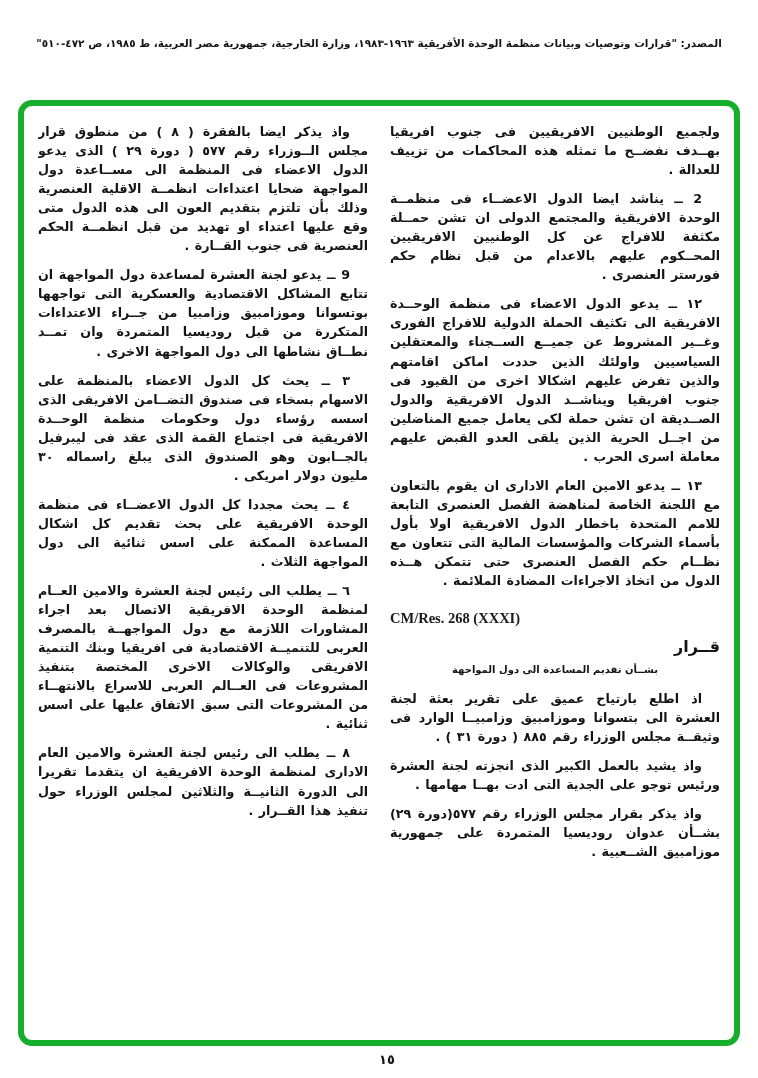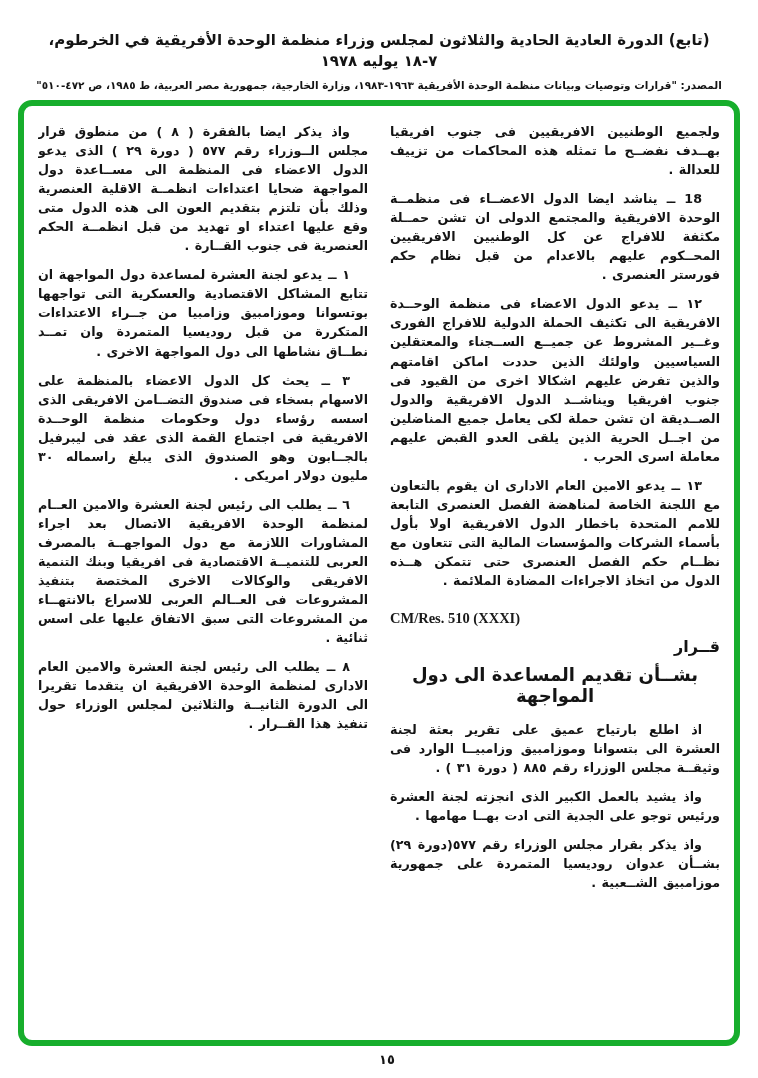--- a/index.html
+++ b/index.html
@@ -21,54 +21,54 @@
   .para{
     font-size:12.7px;line-height:1.5;text-align:justify;font-weight:bold;
     text-indent:18px;word-spacing:1px;
   }
   .para.cont{text-indent:0;}
   .latin-ref{
     direction:ltr;text-align:left;font-family:"Liberation Serif",serif;
     font-size:14.5px;font-weight:bold;margin:20px 0 8px 0;color:#1a1a1a;
   }
   .h-qarar{font-size:16px;font-weight:bold;margin:10px 0 8px 0;}
-  .h-sub{text-align:center;font-size:18px;font-weight:bold;margin:0 0 14px 0;}
+  .h-sub{text-align:center;font-size:10px;font-weight:bold;margin:0 0 14px 0;}
   .page-number{
     position:absolute;top:1052px;left:16px;right:0;text-align:center;
     font-size:13px;font-weight:bold;direction:rtl;
   }
 </style>
 </head>
 <body>
 
 <div class="header">
-  <div class="header-title">(تابع) الدورة العادية الحادية والثلاثون لمجلس وزراء منظمة الوحدة الأفريقية في الخرطوم، ٧-١٨ يوليه ١٩٧٨</div>
   <div class="header-source">المصدر: "قرارات وتوصيات وبيانات منظمة الوحدة الأفريقية ١٩٦٣-١٩٨٣، وزارة الخارجية، جمهورية مصر العربية، ط ١٩٨٥، ص ٤٧٢-٥١٠"</div>
 </div>
 
 <div class="doc-frame">
   <div class="columns">
 
     <div class="col">
       <div class="block para cont">ولجميع الوطنيين الافريقيين فى جنوب افريقيا بهــدف نفضــح ما تمثله هذه المحاكمات من تزييف للعدالة .</div>
-      <div class="block para">18 ــ يناشد ايضا الدول الاعضــاء فى منظمــة الوحدة الافريقية والمجتمع الدولى ان تشن حمــلة مكثفة للافراج عن كل الوطنيين الافريقيين المحــكوم عليهم بالاعدام من قبل نظام حكم فورستر العنصرى .</div>
+      <div class="block para">2 ــ يناشد ايضا الدول الاعضــاء فى منظمــة الوحدة الافريقية والمجتمع الدولى ان تشن حمــلة مكثفة للافراج عن كل الوطنيين الافريقيين المحــكوم عليهم بالاعدام من قبل نظام حكم فورستر العنصرى .</div>
       <div class="block para">١٢ ــ يدعو الدول الاعضاء فى منظمة الوحــدة الافريقية الى تكثيف الحملة الدولية للافراج الفورى وغــير المشروط عن جميــع الســجناء والمعتقلين السياسيين واولئك الذين حددت اماكن اقامتهم والذين تفرض عليهم اشكالا اخرى من القيود فى جنوب افريقيا ويناشــد الدول الافريقية والدول الصــديقة ان تشن حملة لكى يعامل جميع المناضلين من اجــل الحرية الذين يلقى العدو القبض عليهم معاملة اسرى الحرب .</div>
       <div class="block para">١٣ ــ يدعو الامين العام الادارى ان يقوم بالتعاون مع اللجنة الخاصة لمناهضة الفصل العنصرى التابعة للامم المتحدة باخطار الدول الافريقية اولا بأول بأسماء الشركات والمؤسسات المالية التى تتعاون مع نظــام حكم الفصل العنصرى حتى تتمكن هــذه الدول من اتخاذ الاجراءات المضادة الملائمة .</div>
-      <div class="block latin-ref">CM/Res. 510 (XXXI)</div>
+      <div class="block latin-ref">CM/Res. 268 (XXXI)</div>
       <div class="block h-qarar">قــرار</div>
       <div class="block h-sub">بشــأن تقديم المساعدة الى دول المواجهة</div>
       <div class="block para">اذ اطلع بارتياح عميق على تقرير بعثة لجنة العشرة الى بتسوانا وموزامبيق وزامبيــا الوارد فى وثيقــة مجلس الوزراء رقم ٨٨٥ ( دورة ٣١ ) .</div>
       <div class="block para">واذ يشيد بالعمل الكبير الذى انجزته لجنة العشرة ورئيس توجو على الجدية التى ادت بهــا مهامها .</div>
       <div class="block para">واذ يذكر بقرار مجلس الوزراء رقم ٥٧٧(دورة ٢٩) بشــأن عدوان روديسيا المتمردة على جمهورية موزامبيق الشــعبية .</div>
     </div>
 
     <div class="col">
       <div class="block para">واذ يذكر ايضا بالفقرة ( ٨ ) من منطوق قرار مجلس الــوزراء رقم ٥٧٧ ( دورة ٢٩ ) الذى يدعو الدول الاعضاء فى المنظمة الى مســاعدة دول المواجهة ضحايا اعتداءات انظمــة الاقلية العنصرية وذلك بأن تلتزم بتقديم العون الى هذه الدول متى وقع عليها اعتداء او تهديد من قبل انظمــة الحكم العنصرية فى جنوب القــارة .</div>
-      <div class="block para">١ ــ يدعو لجنة العشرة لمساعدة دول المواجهة ان تتابع المشاكل الاقتصادية والعسكرية التى تواجهها بوتسوانا وموزامبيق وزامبيا من جــراء الاعتداءات المتكررة من قبل روديسيا المتمردة وان تمــد نطــاق نشاطها الى دول المواجهة الاخرى .</div>
+      <div class="block para">9 ــ يدعو لجنة العشرة لمساعدة دول المواجهة ان تتابع المشاكل الاقتصادية والعسكرية التى تواجهها بوتسوانا وموزامبيق وزامبيا من جــراء الاعتداءات المتكررة من قبل روديسيا المتمردة وان تمــد نطــاق نشاطها الى دول المواجهة الاخرى .</div>
       <div class="block para">٣ ــ يحث كل الدول الاعضاء بالمنظمة على الاسهام بسخاء فى صندوق التضــامن الافريقى الذى اسسه رؤساء دول وحكومات منظمة الوحــدة الافريقية فى اجتماع القمة الذى عقد فى ليبرفيل بالجــابون وهو الصندوق الذى يبلغ راسماله ٣٠ مليون دولار امريكى .</div>
+      <div class="block para">٤ ــ يحث مجددا كل الدول الاعضــاء فى منظمة الوحدة الافريقية على بحث تقديم كل اشكال المساعدة الممكنة على اسس ثنائية الى دول المواجهة الثلاث .</div>
       <div class="block para">٦ ــ يطلب الى رئيس لجنة العشرة والامين العــام لمنظمة الوحدة الافريقية الاتصال بعد اجراء المشاورات اللازمة مع دول المواجهــة بالمصرف العربى للتنميــة الاقتصادية فى افريقيا وبنك التنمية الافريقى والوكالات الاخرى المختصة بتنفيذ المشروعات فى العــالم العربى للاسراع بالانتهــاء من المشروعات التى سبق الاتفاق عليها على اسس ثنائية .</div>
       <div class="block para">٨ ــ يطلب الى رئيس لجنة العشرة والامين العام الادارى لمنظمة الوحدة الافريقية ان يتقدما تقريرا الى الدورة الثانيــة والثلاثين لمجلس الوزراء حول تنفيذ هذا القــرار .</div>
     </div>
 
   </div>
 </div>
 
 <div class="page-number">١٥</div>
 
 </body></html>

